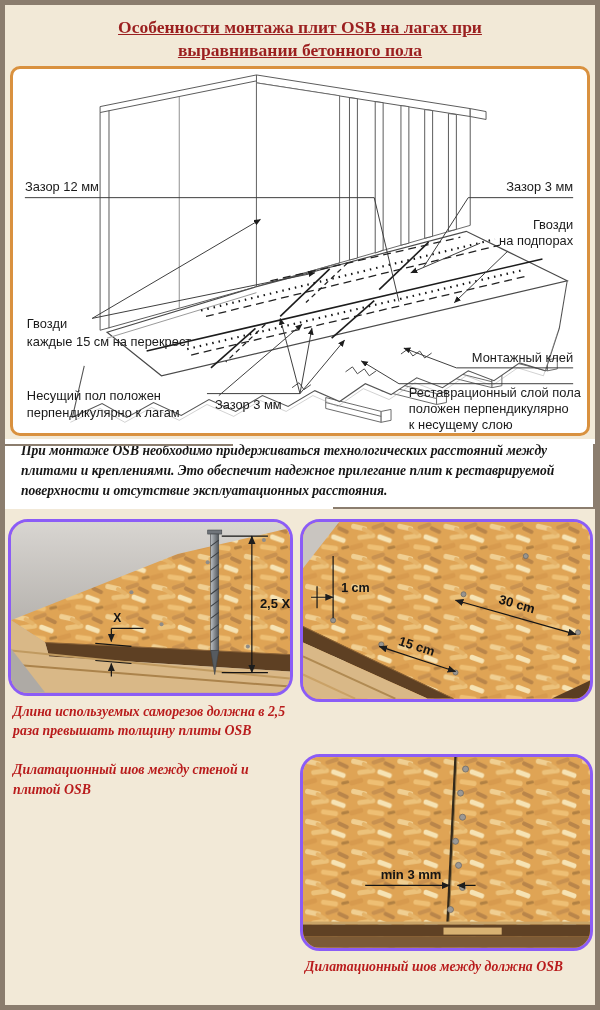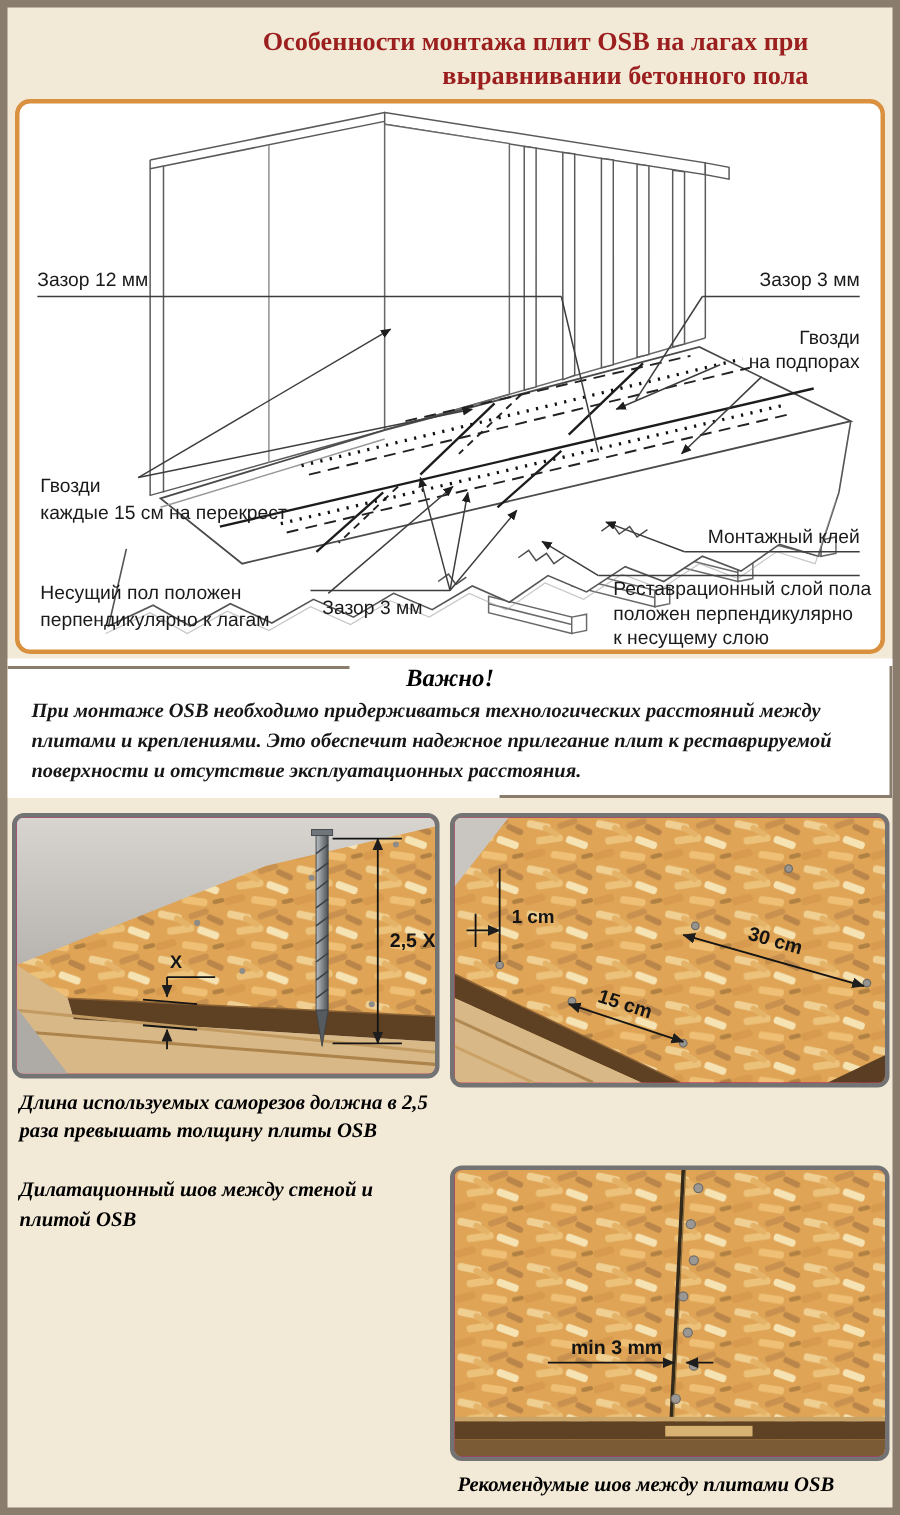--- a/index.html
+++ b/index.html
@@ -1,37 +1,37 @@
 <!DOCTYPE html>
 <html><head>
 <meta charset="utf-8">
 <style>
   html,body{margin:0;padding:0;background:#efe6d4;}
   .frame{width:600px;height:1010px;box-sizing:border-box;border:5px solid #8b7d6e;
          background:#f2e9d7;overflow:hidden;position:relative;
          font-family:"Liberation Serif","DejaVu Serif",serif;}
-  .title{margin:0 auto;padding-top:11px;max-width:478px;text-align:right;
-         color:#9b1f1f;font-size:17.5px;line-height:1.3;font-weight:bold;}
+  .title{margin:0 auto;padding-top:11px;max-width:478px;text-align:center;
+         color:#9b1f1f;font-size:17.5px;line-height:1.3;font-weight:bold;text-decoration:underline;}
   .diagram-box{margin:4px 5px 0 5px;background:#fff;border:3px solid #d9913f;
                border-radius:10px;overflow:hidden;}
   .diagram-box svg{display:block;width:100%;height:auto;}
   .dlabel{font-family:"Liberation Sans","DejaVu Sans",sans-serif;font-size:13px;fill:#1a1a1a;}
   .importance{position:relative;background:#ffffff;margin-top:3px;padding:2px 16px 8px 16px;}
   .importance h2{margin:1px 0 2px 0;text-align:center;font-size:16.5px;font-style:italic;font-weight:bold;}
   .importance p{margin:0;font-size:13.6px;font-weight:bold;font-style:italic;line-height:1.48;color:#161616;}
   .l-top{position:absolute;left:0;top:5px;width:228px;height:2px;background:#8b7d6e;}
   .l-right{position:absolute;right:0;top:5px;bottom:0;width:2px;background:#8b7d6e;}
   .l-bottom{position:absolute;right:0;bottom:0;width:262px;height:2px;background:#8b7d6e;}
   .grid{display:grid;grid-template-columns:285px 293px;column-gap:7px;
         padding:10px 2px 0 3px;}
   figure{margin:0 0 14px 0;}
-  .photo{border:3px solid #737373;border-radius:8px;overflow:hidden;background:#be185d;}
+  .photo{border:3px solid #8b5cf6;border-radius:20px;overflow:hidden;background:#fca5a5;}
   .photo svg{display:block;width:100%;height:auto;}
   figcaption{font-size:13.8px;font-weight:bold;font-style:italic;line-height:1.4;
-             padding:6px 2px 0 5px;color:#000000;}
+             padding:6px 2px 0 5px;color:#b91c1c;}
   .ann{font-family:"Liberation Sans","DejaVu Sans",sans-serif;font-weight:bold;fill:#141414;}
 </style>
 </head>
 <body>
 
 <svg width="0" height="0" style="position:absolute" aria-hidden="true">
   <defs>
     <pattern id="pat-osb" width="46" height="30" patternUnits="userSpaceOnUse">
       <rect width="46" height="30" fill="#dfa455"></rect>
       <rect x="2" y="3" width="16" height="5" rx="2" fill="#f0cf92" transform="rotate(12 10 5)"></rect>
@@ -165,21 +165,20 @@
       <text class="dlabel" x="400" y="331">Реставрационный слой пола</text>
       <text class="dlabel" x="400" y="348">положен перпендикулярно</text>
       <text class="dlabel" x="400" y="364">к несущему слою</text>
     </svg>
   </div>
 
   <section class="importance">
     <div class="l-top"></div>
     <div class="l-right"></div>
     <div class="l-bottom"></div>
-    <h2>Важно!</h2>
     <p>При монтаже OSB необходимо придерживаться технологических расстояний между плитами и креплениями. Это обеспечит надежное прилегание плит к реставрируемой поверхности и отсутствие эксплуатационных расстояния.</p>
   </section>
 
   <div class="grid">
 
     <figure>
       <div class="photo">
         <svg viewBox="0 0 278 170">
           <rect width="278" height="170" fill="url(#grad-gray)"></rect>
           <polygon points="0,98 166,32 278,6 278,132 34,120" fill="url(#pat-osb)"></polygon>
@@ -287,17 +286,17 @@
           <rect x="0" y="167" width="286" height="12" fill="#5f4124"></rect>
           <rect x="140" y="170" width="58" height="7" fill="#d8b273"></rect>
           <rect x="0" y="179" width="286" height="11" fill="#7b5a36"></rect>
           <g stroke="#141414" stroke-width="1.2" fill="none">
             <line x1="62" y1="128" x2="146" y2="128" marker-end="url(#arr)"></line>
             <line x1="172" y1="128" x2="154" y2="128" marker-end="url(#arr)"></line>
           </g>
           <text class="ann" x="138" y="122" font-size="13" text-anchor="end">min 3 mm</text>
         </svg>
       </div>
-      <figcaption>Рекомендумые шов между плитами OSB</figcaption>
+      <figcaption>Дилатационный шов между должна OSB</figcaption>
     </figure>
 
   </div>
 </div>
 
 </body></html>

